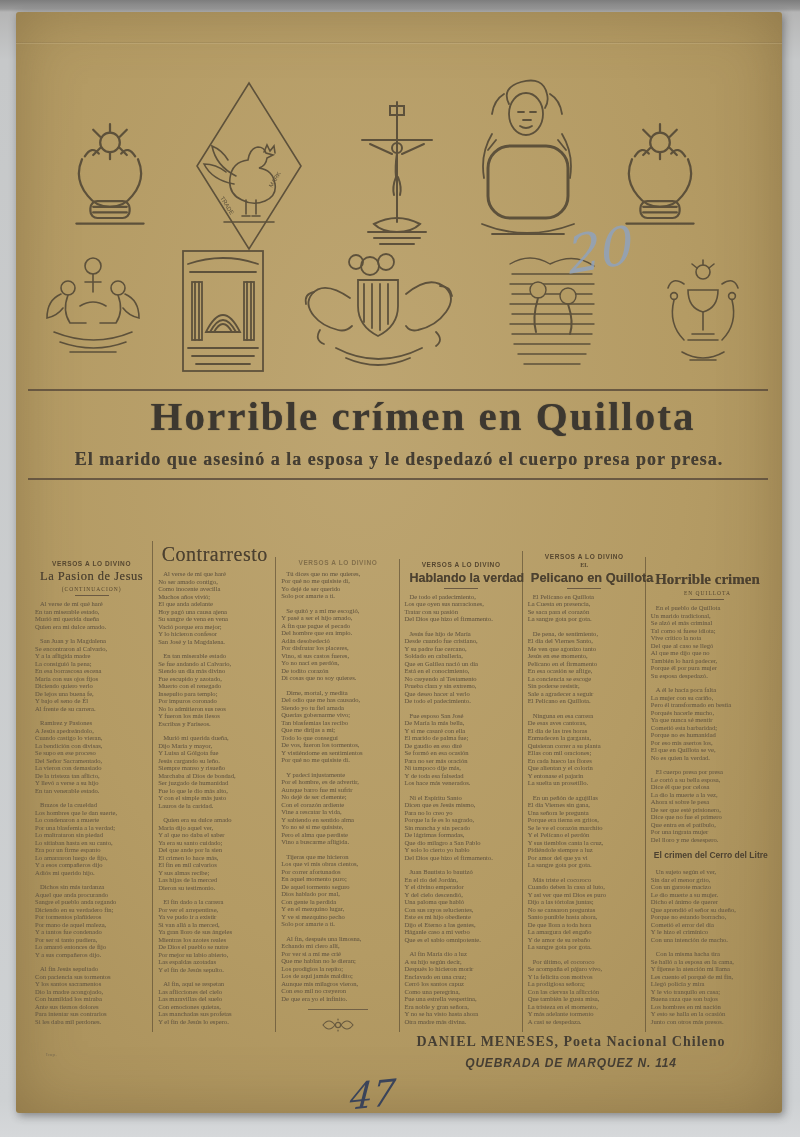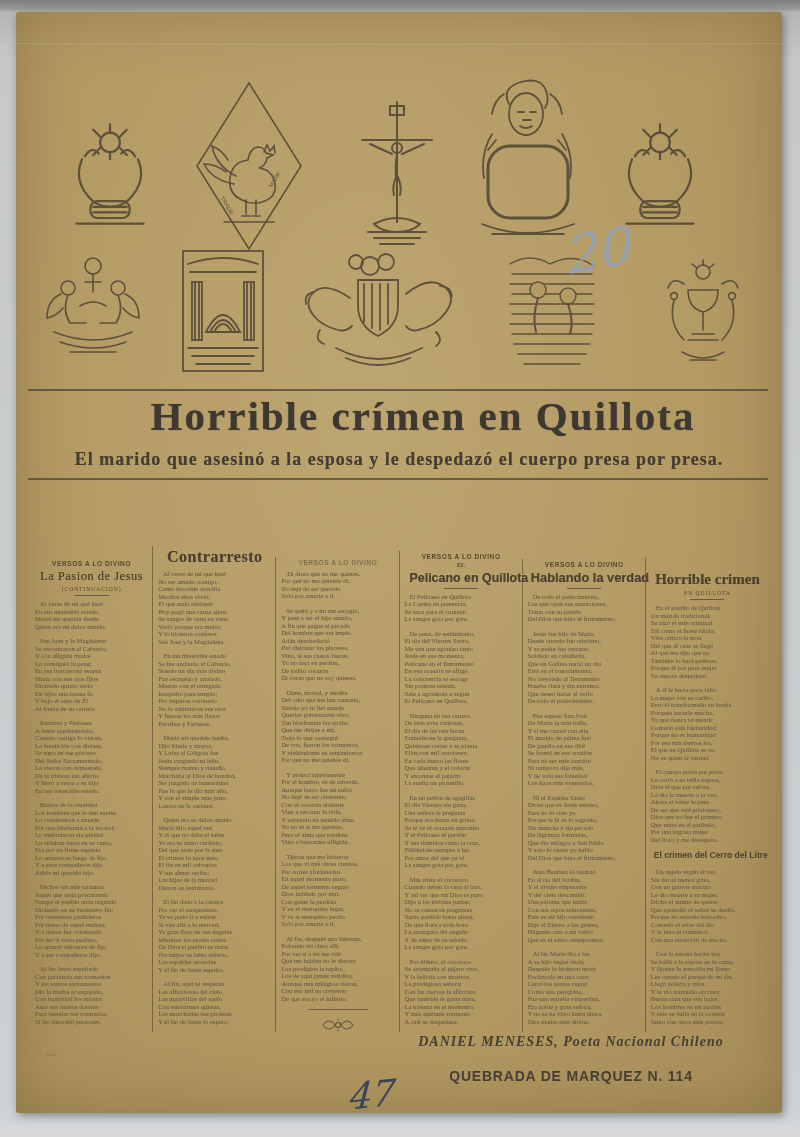--- a/index.html
+++ b/index.html
@@ -64,42 +64,42 @@
     display:flex;align-items:flex-end;
   }
   .col{flex:1 1 0;padding:2px 4px 0 5px;min-width:0;}
   .col + .col{border-left:1px solid rgba(72,60,40,.55);}
   .col-head{text-align:center;color:#55462f;margin-bottom:4px;}
   .kicker{font-family:"Liberation Sans",sans-serif;font-weight:bold;font-size:6.5px;letter-spacing:.6px;white-space:nowrap;}
   .col:nth-child(3) .kicker{opacity:.55;}
   .pretitle{font-size:6px;font-weight:bold;margin-top:2px;}
   .col-title{font-weight:bold;color:#4c4130;text-shadow:0 0 .5px rgba(76,65,48,.6);margin-top:2px;white-space:nowrap;}
   .col:nth-child(1) .col-title{font-size:12.5px;font-weight:normal;letter-spacing:.5px;}
-  .col:nth-child(2) .col-title{font-size:16px;letter-spacing:.5px;font-weight:bold;margin-top:0;}
+  .col:nth-child(2) .col-title{font-size:20px;letter-spacing:.5px;font-weight:normal;margin-top:0;}
   .col:nth-child(4) .col-title{font-size:13.5px;font-family:"Liberation Sans",sans-serif;transform:scaleX(.92);}
   .col:nth-child(5) .col-title{font-size:13.5px;font-family:"Liberation Sans",sans-serif;transform:scaleX(.95);}
   .col:nth-child(6) .col-title{font-size:15px;margin-top:12px;}
   .col-sub{font-size:5.5px;letter-spacing:1px;margin-top:2px;}
   .head-rule{width:34px;height:1px;background:#57493a;margin:3px auto 2px auto;opacity:.8;}
   .stanza{
     margin:0 0 7px 0;font-size:6.6px;line-height:7.5px;color:#6e5f46;
     text-indent:5px;text-shadow:0 0 .4px rgba(110,95,70,.5);
   }
   .stanza br{text-indent:0;}
   .sec2-title{
     text-align:center;font-weight:bold;font-size:9px;color:#4c4130;
     margin:6px 0 8px 0;white-space:nowrap;transform:scaleX(.95);
     font-family:"Liberation Sans",sans-serif;
   }
   .fleuron{display:block;margin:8px auto 0 auto;width:34px;height:14px;opacity:.75;}
   .fleuron-rule{width:60px;height:1px;background:#57493a;margin:6px auto 3px auto;opacity:.7;}
   
   .footer{position:absolute;left:370px;top:1022px;width:370px;text-align:center;color:#453e33;}
-  .footer .author{font-weight:bold;font-size:14px;letter-spacing:1px;white-space:nowrap;font-style:italic;}
-  .footer .address{font-weight:bold;font-size:14px;letter-spacing:.8px;margin-top:18px;font-family:"Liberation Sans",sans-serif;}
+  .footer .author{font-weight:bold;font-size:14px;letter-spacing:1px;white-space:nowrap;}
+  .footer .address{font-weight:bold;font-size:12px;letter-spacing:.8px;margin-top:6px;font-family:"Liberation Sans",sans-serif;font-style:italic;}
   .printer{position:absolute;left:30px;top:1040px;font-size:5px;color:#7a6b4f;letter-spacing:.5px;}
 </style>
 </head>
 <body>
 
 <div class="photo">
   <div class="sheet">
     <div class="crease"></div>
 
     <span class="orn" id="orn-floral-left">
@@ -291,43 +291,43 @@
       <path d="M2,7 q6,-8 12,0 q-6,8 -12,0 z"></path>
       <path d="M20,7 q6,-8 12,0 q-6,8 -12,0 z"></path>
       <circle cx="17" cy="7" r="2.6"></circle>
       <path d="M17,2 v-1 M17,12 v1"></path>
     </g>
   </svg>
 </div>
         <div class="col">
           <div class="col-head">
             <div class="kicker">VERSOS A LO DIVINO</div>
+            <div class="col-title">Hablando la verdad</div>
+            <div class="head-rule"></div>
+          </div>
+          <p class="stanza">De todo el padecimiento,<br>Los que oyen sus narraciones,<br>Tratar con su pasión<br>Del Dios que hizo el firmamento.</p>
+          <p class="stanza">Jesús fue hijo de María<br>Desde cuando fue cristiano,<br>Y su padre fue cercano,<br>Soldado en caballería,<br>Que en Galilea nació un día<br>Está en el conocimiento,<br>No creyendo al Testamento<br>Prueba clara y sin extremo,<br>Que deseo hacer al verlo<br>De todo el padecimiento.</p>
+          <p class="stanza">Fue esposo San José<br>De María la más bella,<br>Y si me casaré con ella<br>El marido de palma fue;<br>De gaudio en eso diré<br>Se formó en esa ocasión<br>Para no ser más oración<br>Ni tampoco dije más,<br>Y de toda esa falsedad<br>Los hace más venerados.</p>
+          <p class="stanza">Ni el Espíritu Santo<br>Dicen que es Jesús mismo,<br>Para no lo creo yo<br>Porque la fe es lo sagrado,<br>Sin mancha y sin pecado<br>De lágrimas formadas,<br>Que dio milagro a San Pablo<br>Y solo lo cierto yo hablo<br>Del Dios que hizo el firmamento.</p>
+          <p class="stanza">Juan Bautista lo bautizó<br>En el río del Jordán,<br>Y el divino emperador<br>Y del cielo descendió,<br>Una paloma que habló<br>Con sus rayos relucientes,<br>Este es mi hijo obediente<br>Dijo el Eterno a las gentes,<br>Háganle caso a mi verbo<br>Que es el sabio omnipotente.</p>
+          <p class="stanza">Al fin María dio a luz<br>A su hijo según decir,<br>Después lo hicieron morir<br>Enclavado en una cruz;<br>Cerró los santos capuz<br>Como una peregrina,<br>Fue una estrella vespertina,<br>Era noble y gran señora,<br>Y no se ha visto hasta ahora<br>Otra madre más divina.</p>
+        </div>
+        <div class="col">
+          <div class="col-head">
+            <div class="kicker">VERSOS A LO DIVINO</div>
             <div class="pretitle">EL</div>
             <div class="col-title">Pelicano en Quillota</div>
             <div class="head-rule"></div>
           </div>
           <p class="stanza">El Pelícano en Quillota<br>La Cuesta en presencia,<br>Se saca para el corazón<br>La sangre gota por gota.</p>
           <p class="stanza">De pena, de sentimiento,<br>El día del Viernes Santo,<br>Me ven que agonizo tanto<br>Jesús en ese momento,<br>Pelícano en el firmamento<br>En esa ocasión se aflige,<br>La conciencia se escoge<br>Sin poderse resistir,<br>Sale a agradecer a seguir<br>El Pelícano en Quillota.</p>
           <p class="stanza">Ninguna en esa carrera<br>De esas aves cantoras,<br>El día de las tres horas<br>Enmudecen la garganta,<br>Quisieran correr a su planta<br>Ellas con mil oraciones;<br>En cada hueco las flores<br>Que alientan y el colorín<br>Y entonase el pajarín<br>La suelta un prosetillo.</p>
           <p class="stanza">En un peñón de agujillas<br>El día Viernes sin gana,<br>Una señora le pregunta<br>Porque era tierna en gritos,<br>Se le ve el corazón marchito<br>Y el Pelícano el perdón<br>Y sus tiemblos canta la cruz,<br>Pidiéndole siempre a luz<br>Por amor del que ya vi<br>La sangre gota por gota.</p>
           <p class="stanza">Más triste el cocoroco<br>Cuando deben la casa al luto,<br>Y así ver que mi Dios es puro<br>Dijo a las tórtolas juntas;<br>No se cansaron preguntas<br>Santo punible hasta ahora,<br>De que llora a toda hora<br>La amargura del engaño<br>Y de amor de su rebaño<br>La sangre gota por gota.</p>
           <p class="stanza">Por último, el cocoroco<br>Se acompaña el pájaro vivo,<br>Y la felicita con motivos<br>La prodigiosa señora;<br>Con las ciervas la aflicción<br>Que también le gusta misa,<br>La tristeza en el momento,<br>Y más adelante tormento<br>A casi se despedaza.</p>
-        </div>
-        <div class="col">
-          <div class="col-head">
-            <div class="kicker">VERSOS A LO DIVINO</div>
-            <div class="col-title">Hablando la verdad</div>
-            <div class="head-rule"></div>
-          </div>
-          <p class="stanza">De todo el padecimiento,<br>Los que oyen sus narraciones,<br>Tratar con su pasión<br>Del Dios que hizo el firmamento.</p>
-          <p class="stanza">Jesús fue hijo de María<br>Desde cuando fue cristiano,<br>Y su padre fue cercano,<br>Soldado en caballería,<br>Que en Galilea nació un día<br>Está en el conocimiento,<br>No creyendo al Testamento<br>Prueba clara y sin extremo,<br>Que deseo hacer al verlo<br>De todo el padecimiento.</p>
-          <p class="stanza">Fue esposo San José<br>De María la más bella,<br>Y si me casaré con ella<br>El marido de palma fue;<br>De gaudio en eso diré<br>Se formó en esa ocasión<br>Para no ser más oración<br>Ni tampoco dije más,<br>Y de toda esa falsedad<br>Los hace más venerados.</p>
-          <p class="stanza">Ni el Espíritu Santo<br>Dicen que es Jesús mismo,<br>Para no lo creo yo<br>Porque la fe es lo sagrado,<br>Sin mancha y sin pecado<br>De lágrimas formadas,<br>Que dio milagro a San Pablo<br>Y solo lo cierto yo hablo<br>Del Dios que hizo el firmamento.</p>
-          <p class="stanza">Juan Bautista lo bautizó<br>En el río del Jordán,<br>Y el divino emperador<br>Y del cielo descendió,<br>Una paloma que habló<br>Con sus rayos relucientes,<br>Este es mi hijo obediente<br>Dijo el Eterno a las gentes,<br>Háganle caso a mi verbo<br>Que es el sabio omnipotente.</p>
-          <p class="stanza">Al fin María dio a luz<br>A su hijo según decir,<br>Después lo hicieron morir<br>Enclavado en una cruz;<br>Cerró los santos capuz<br>Como una peregrina,<br>Fue una estrella vespertina,<br>Era noble y gran señora,<br>Y no se ha visto hasta ahora<br>Otra madre más divina.</p>
         </div>
         <div class="col">
           <div class="col-head">
             <div class="col-title">Horrible crimen</div>
             <div class="col-sub">EN QUILLOTA</div>
             <div class="head-rule"></div>
           </div>
           <p class="stanza">En el pueblo de Quillota<br>Un marido tradicional,<br>Se alzó el más criminal<br>Tal como si fuese idiota;<br>Vive crítico la nota<br>Del que al caso se llegó<br>Al que me dijo que no<br>También lo hará padecer,<br>Porque él por pura mujer<br>Su esposa despedazó.</p>
           <p class="stanza">A él le hacía poca falta<br>La mujer con su cariño,<br>Pero él transformado en bestia<br>Porqués hacerle mucho,<br>Ya que nunca sé mentir<br>Cometió esta barbaridad;<br>Porque no es humanidad<br>Por eso mis asertos los,<br>El que en Quillota se ve,<br>No es quien la verdad.</p>
           <p class="stanza">El cuerpo presa por presa<br>Le cortó a su bella esposa,<br>Dice él que por celosa<br>La dio la muerte a la vez,<br>Ahora sí sobre le pesa<br>De ser que esté prisionero,<br>Dice que no fue el primero<br>Que entra en el patíbulo,<br>Por una ingrata mujer<br>Del lloro y me desespero.</p>

